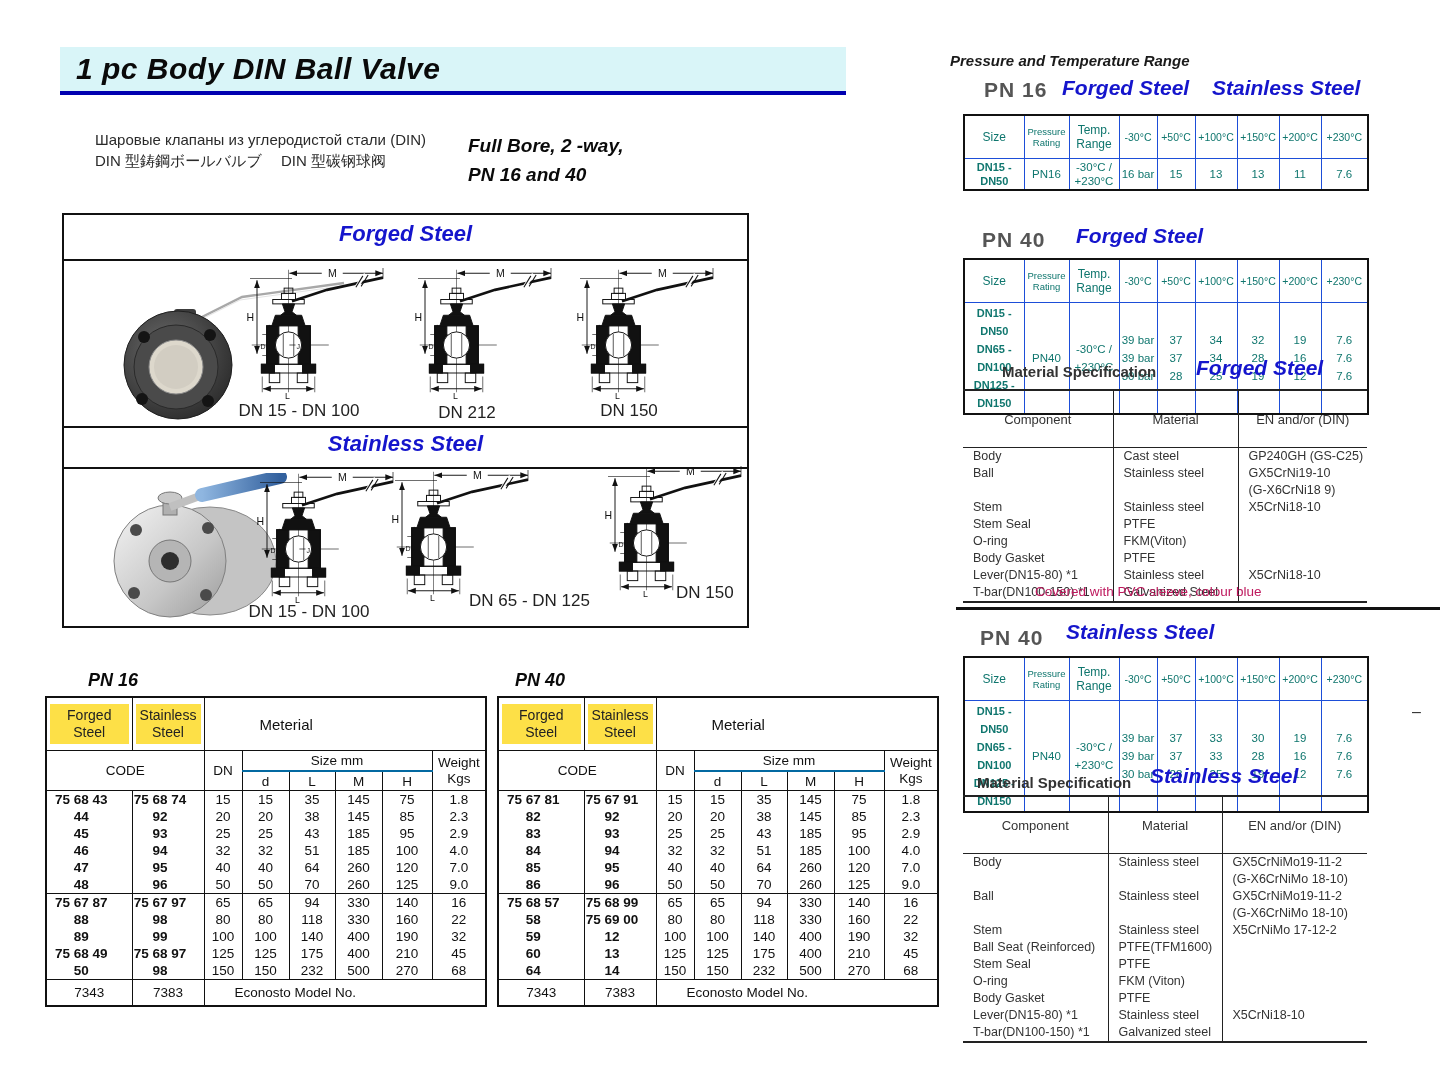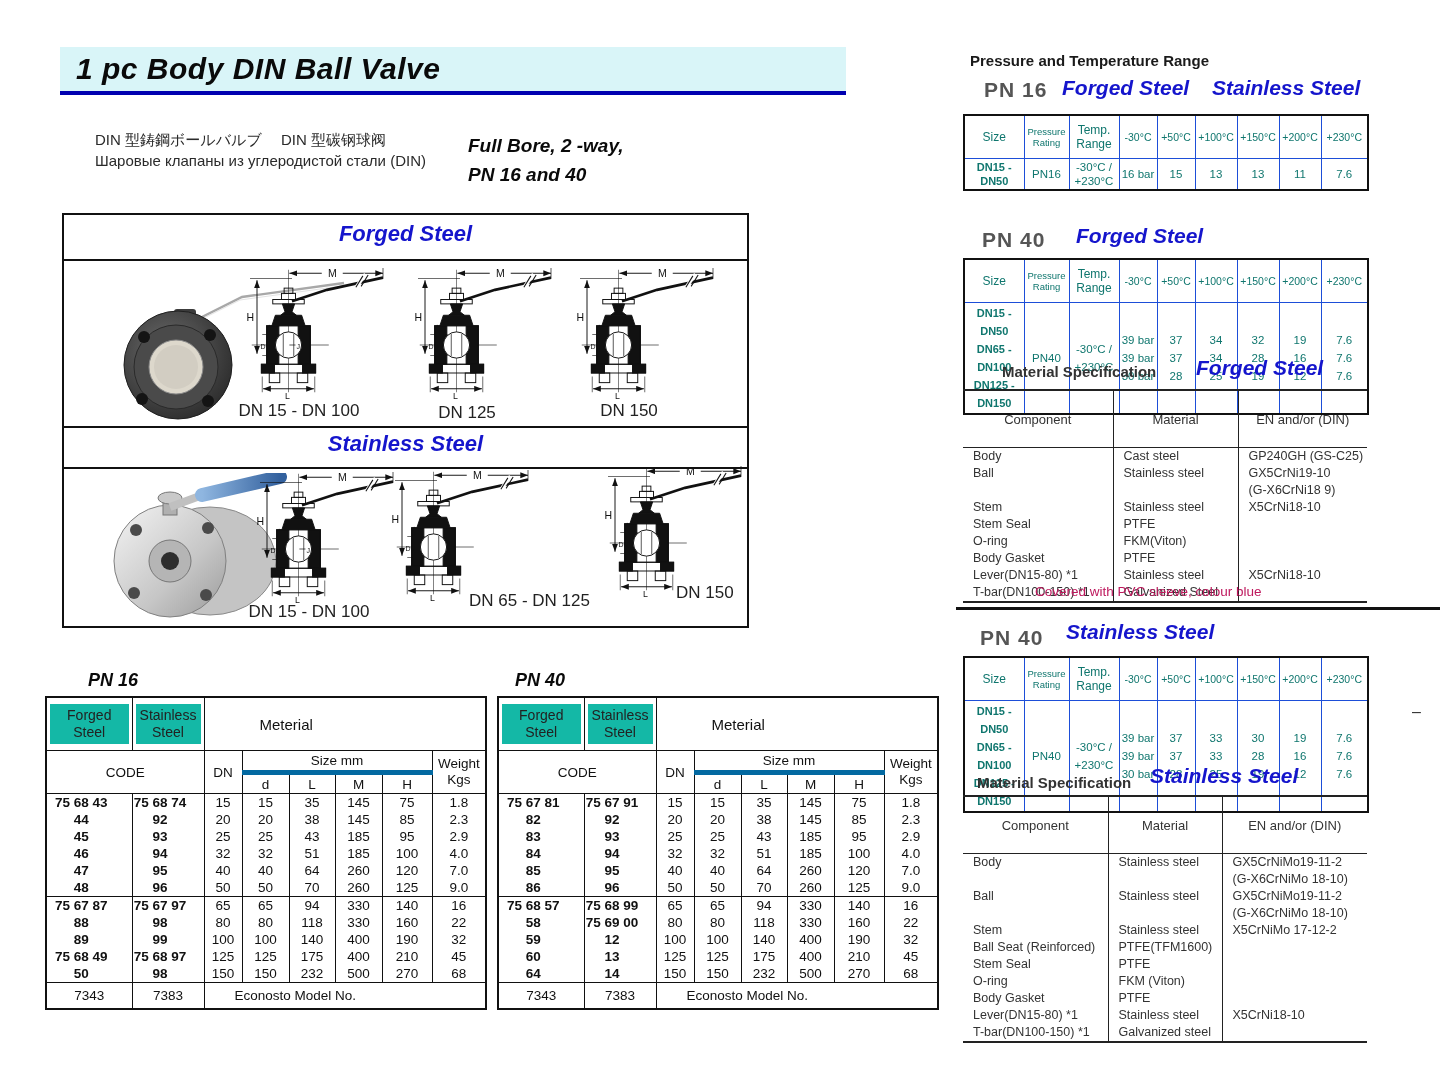--- a/index.html
+++ b/index.html
@@ -21,24 +21,24 @@
   .dnlabel{position:absolute;font-size:17px;color:#222;}
   .ctr{text-align:center;}
   .valve-slot{position:absolute;}
 
   
   .pnhead{font-size:18px;font-weight:bold;font-style:italic;color:#0a0a0a;}
   table.order{border-collapse:collapse;border:2px solid #111;table-layout:fixed;width:440px;}
   table.order td{border-left:1px solid #111;border-right:1px solid #111;padding:0;text-align:center;
                  font-size:13.5px;color:#111;overflow:hidden;}
   .oh1 td{height:52px;border-bottom:1px solid #111;vertical-align:middle;}
-  .green{background:#14b8a6;margin:4px 3px;padding:3px 0;font-size:14px;line-height:17px;color:#222;}
+  .green{background:#fde047;margin:4px 3px;padding:3px 0;font-size:14px;line-height:17px;color:#222;}
   .matcell{text-align:left !important;padding-left:55px !important;font-size:15px !important;color:#222;}
   .oh2 td{height:19px;font-size:14px;}
-  .sizeh{border-bottom:5px solid #0369a1;}
+  .sizeh{border-bottom:2px solid #0369a1;}
   .oh3 td{height:18px;border-bottom:1px solid #111;font-size:13px;}
   .wh{font-size:13.5px !important;line-height:16px;}
   .od td{height:17px;line-height:17px;}
   .codecell{text-align:right;font-weight:bold;padding-right:16px !important;}
   .gstart td{border-top:1px solid #111;}
   .ofoot td{border-top:1px solid #111;height:25px;font-size:14px;}
   .emodel{text-align:left !important;padding-left:30px !important;}
 
   
   .pt-title{left:970px;top:52px;font-size:15px;font-weight:bold;color:#1a1a1a;}
@@ -64,22 +64,22 @@
 </style>
 </head>
 <body>
 
 <div class="page">
 
   <div class="abs titlebar"></div>
   <div class="abs titletext">1 pc Body DIN Ball Valve</div>
 
   <div class="abs desc">
+    <div>Шаровые клапаны из углеродистой стали (DIN)</div>
     <div>DIN 型鋳鋼ボールバルブ　 DIN 型碳钢球阀</div>
-    <div>Шаровые клапаны из углеродистой стали (DIN)</div>
   </div>
   <div class="abs bore">
     <div>Full Bore, 2 -way,</div>
     <div>PN 16 and 40</div>
   </div>
 
   <div class="abs drawbox">
     <div class="dbhead" style="top:6px;">Forged Steel</div>
     <div class="dline" style="top:44px;"></div>
 
@@ -253,21 +253,21 @@
   </g>
   <g fill="#111" font-family="Liberation Sans,sans-serif">
     <text x="133" y="18" font-size="12">M</text>
     <text x="40" y="68" font-size="12">H</text>
     <text x="56" y="100" font-size="8">DN</text>
 
     <text x="84" y="158" font-size="10">L</text>
   </g>
         </svg></div>
     <div class="dnlabel ctr" style="left:140px;top:186px;width:190px;">DN 15 - DN 100</div>
-    <div class="dnlabel ctr" style="left:308px;top:188px;width:190px;">DN 125</div>
+    <div class="dnlabel ctr" style="left:308px;top:188px;width:190px;">DN 212</div>
     <div class="dnlabel ctr" style="left:470px;top:186px;width:190px;">DN 150</div>
 
     <div class="dline" style="top:211px;"></div>
     <div class="dbhead" style="top:216px;">Stainless Steel</div>
     <div class="dline" style="top:252px;"></div>
 
     <div class="abs" style="left:8px;top:258px;">
       <svg width="220" height="148" viewBox="0 0 220 148">
         <defs>
           <linearGradient id="gsil" x1="0" y1="0" x2="1" y2="1">
@@ -754,21 +754,21 @@
           </tr>
           <tr class="ofoot">
             <td>7343</td>
             <td>7383</td>
             <td colspan="6" class="emodel">Econosto Model No.</td>
           </tr>
         </tbody>
       </table>
     </div>
 
-  <div class="abs pt-title" style="left: 970px; top: 52px;">Pressure and Temperature Range</div>
+  <div class="abs pt-title" style="left: 950px; top: 52px; font-style: italic;">Pressure and Temperature Range</div>
 
   <div class="abs pnlab" style="left:984px;top:78px;">PN 16</div>
   <div class="abs bluehead" style="left:1062px;top:76px;">Forged Steel</div>
   <div class="abs bluehead" style="left:1212px;top:76px;">Stainless Steel</div>
   <div class="abs" style="left:963px;top:114px;" id="pt16-table">
       <table class="pt">
         <colgroup>
           <col style="width:60px">
           <col style="width:45px">
           <col style="width:50px">

